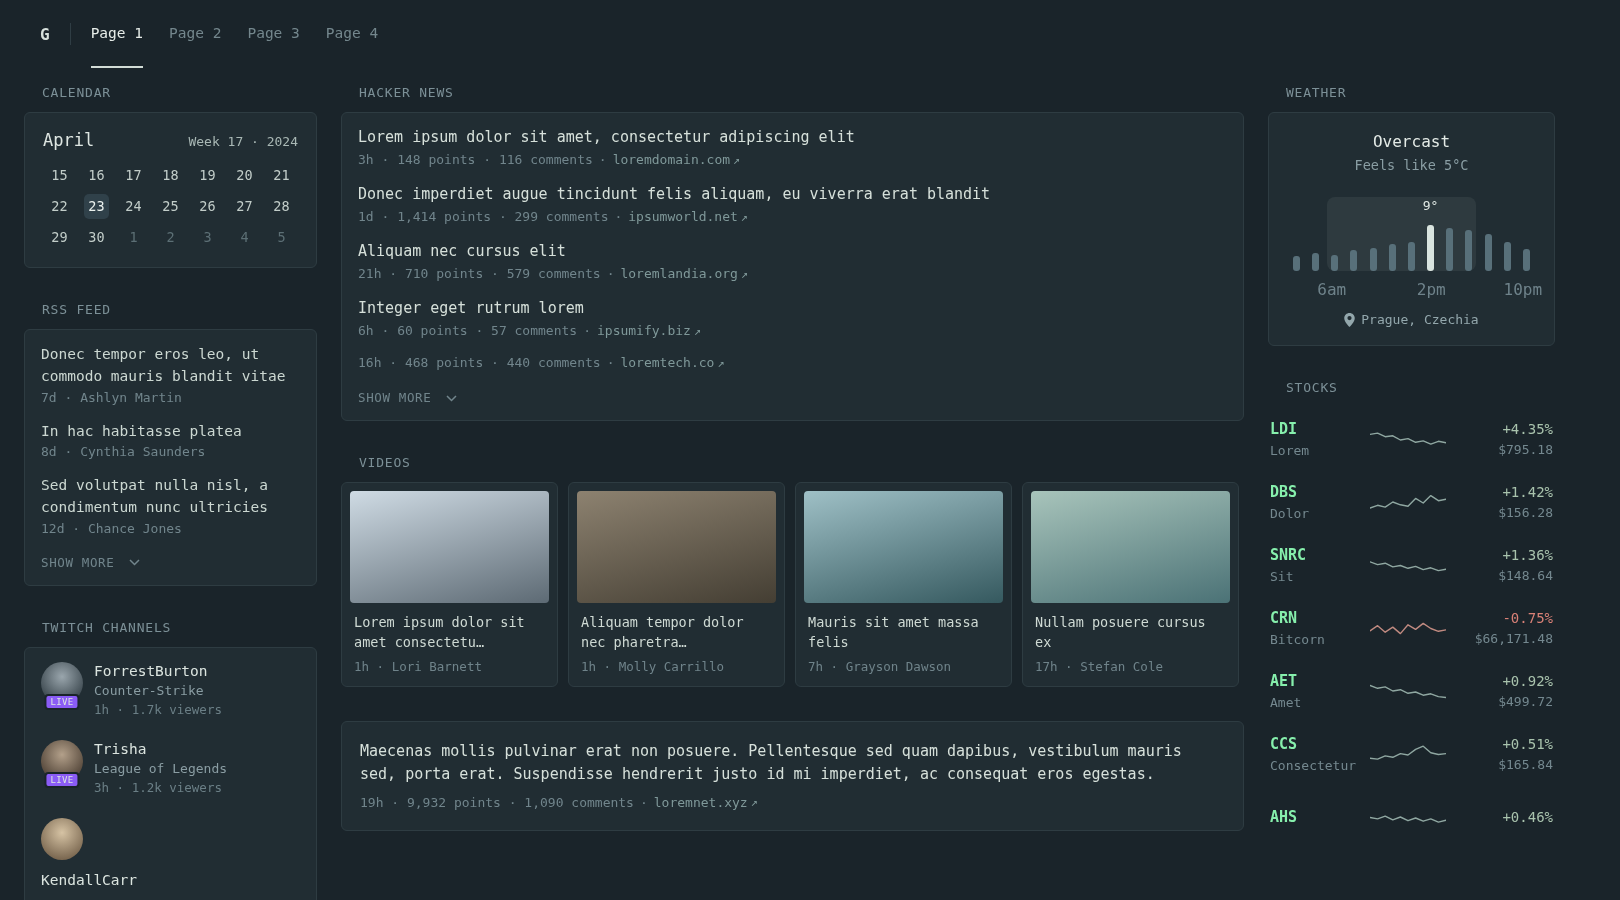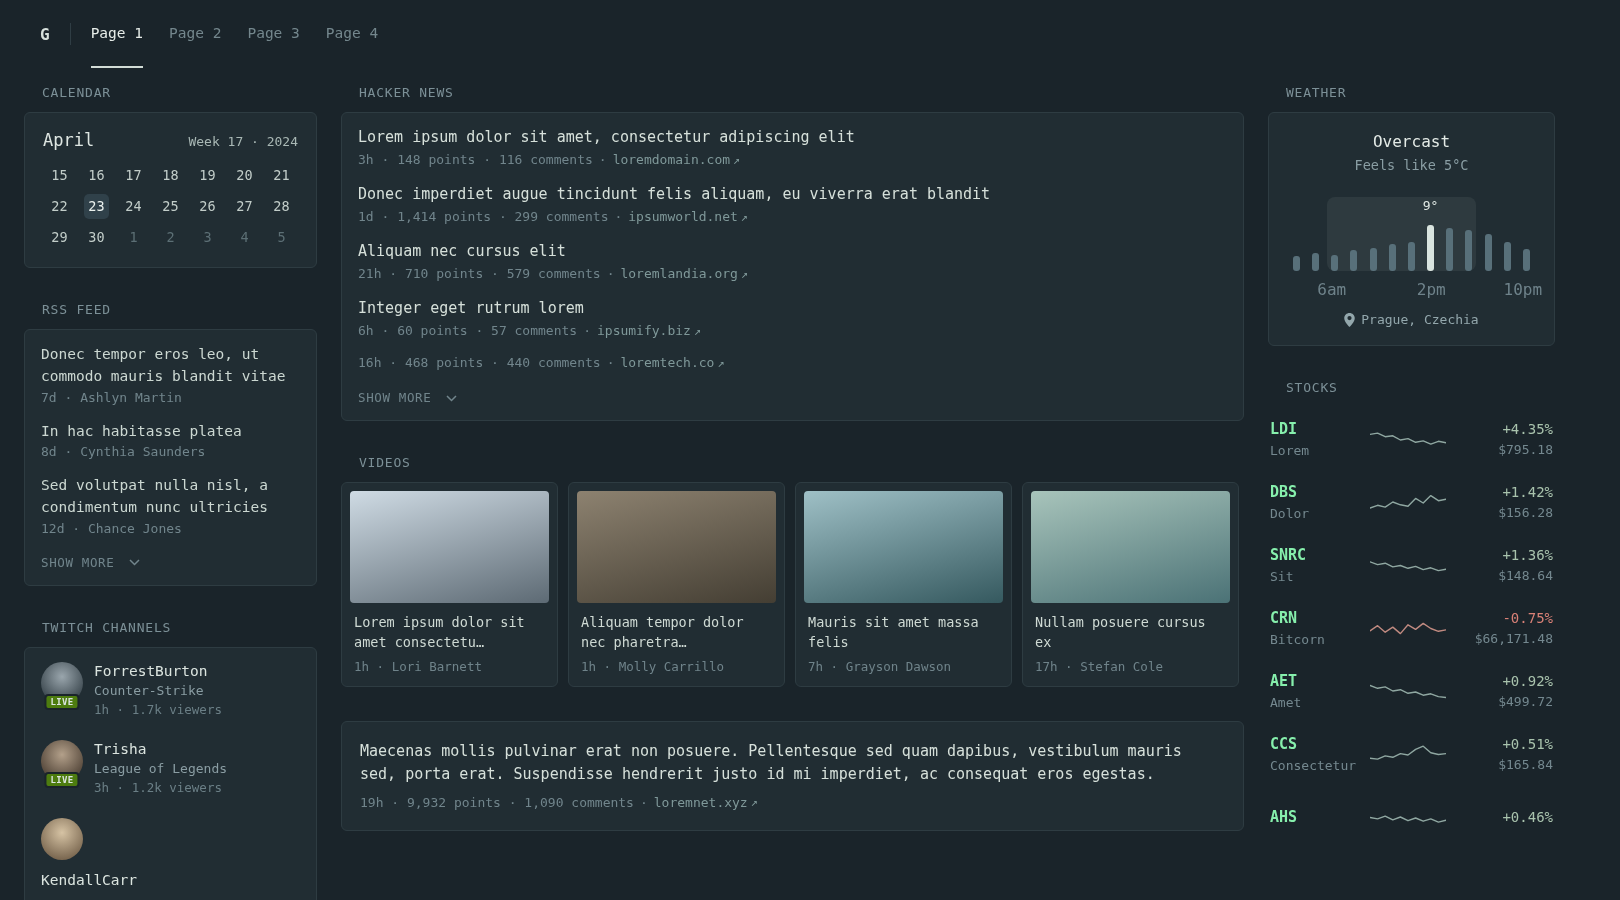--- a/index.html
+++ b/index.html
@@ -47,22 +47,22 @@
   .show-more { display: flex; align-items: center; gap: 15px; font-size: 12.5px;
                letter-spacing: .05em; color: #71858c; padding: 3px 0 1px; }
   .show-more svg { margin-top: 1px; }
 
   
   .tw-item { display: flex; gap: 11px; margin-bottom: 23px; align-items: flex-start; }
   .tw-item:last-child { margin-bottom: 8px; flex-direction: column; }
   .tw-avatar-wrap { position: relative; flex: none; }
   .tw-avatar { width: 42px; height: 42px; border-radius: 50%; background: #55626a; }
   .tw-live { position: absolute; left: 50%; transform: translateX(-50%); bottom: -6px;
-             background: #4d7c0f; border: 2px solid #1a242a; color: #dce5e1; font-size: 9px;
-             letter-spacing: .04em; padding: 1px 4px; border-radius: 4px; font-weight: bold; }
+             background: #8b5cf6; border: 2px solid #1a242a; color: #dce5e1; font-size: 9px;
+             letter-spacing: .04em; padding: 1px 4px; border-radius: 4px; }
   .tw-name { display: block; font-size: 14.5px; color: #dbe4df; margin-top: 1px; }
   .tw-game { font-size: 13px; color: #8a9da3; margin-top: 4px; }
   .tw-meta { font-size: 12.5px; color: #6b7f86; margin-top: 4px; }
 
   
   .hn-item { margin-bottom: 17px; }
   .hn-title { display: block; font-size: 15px; line-height: 1.4; color: #d6e0da; }
   .meta-line { display: flex; align-items: center; gap: 6px; font-size: 13px;
                color: #71858c; margin-top: 4px; }
   .meta-domain { display: inline-flex; align-items: center; gap: 3px; color: #7f9899; }

